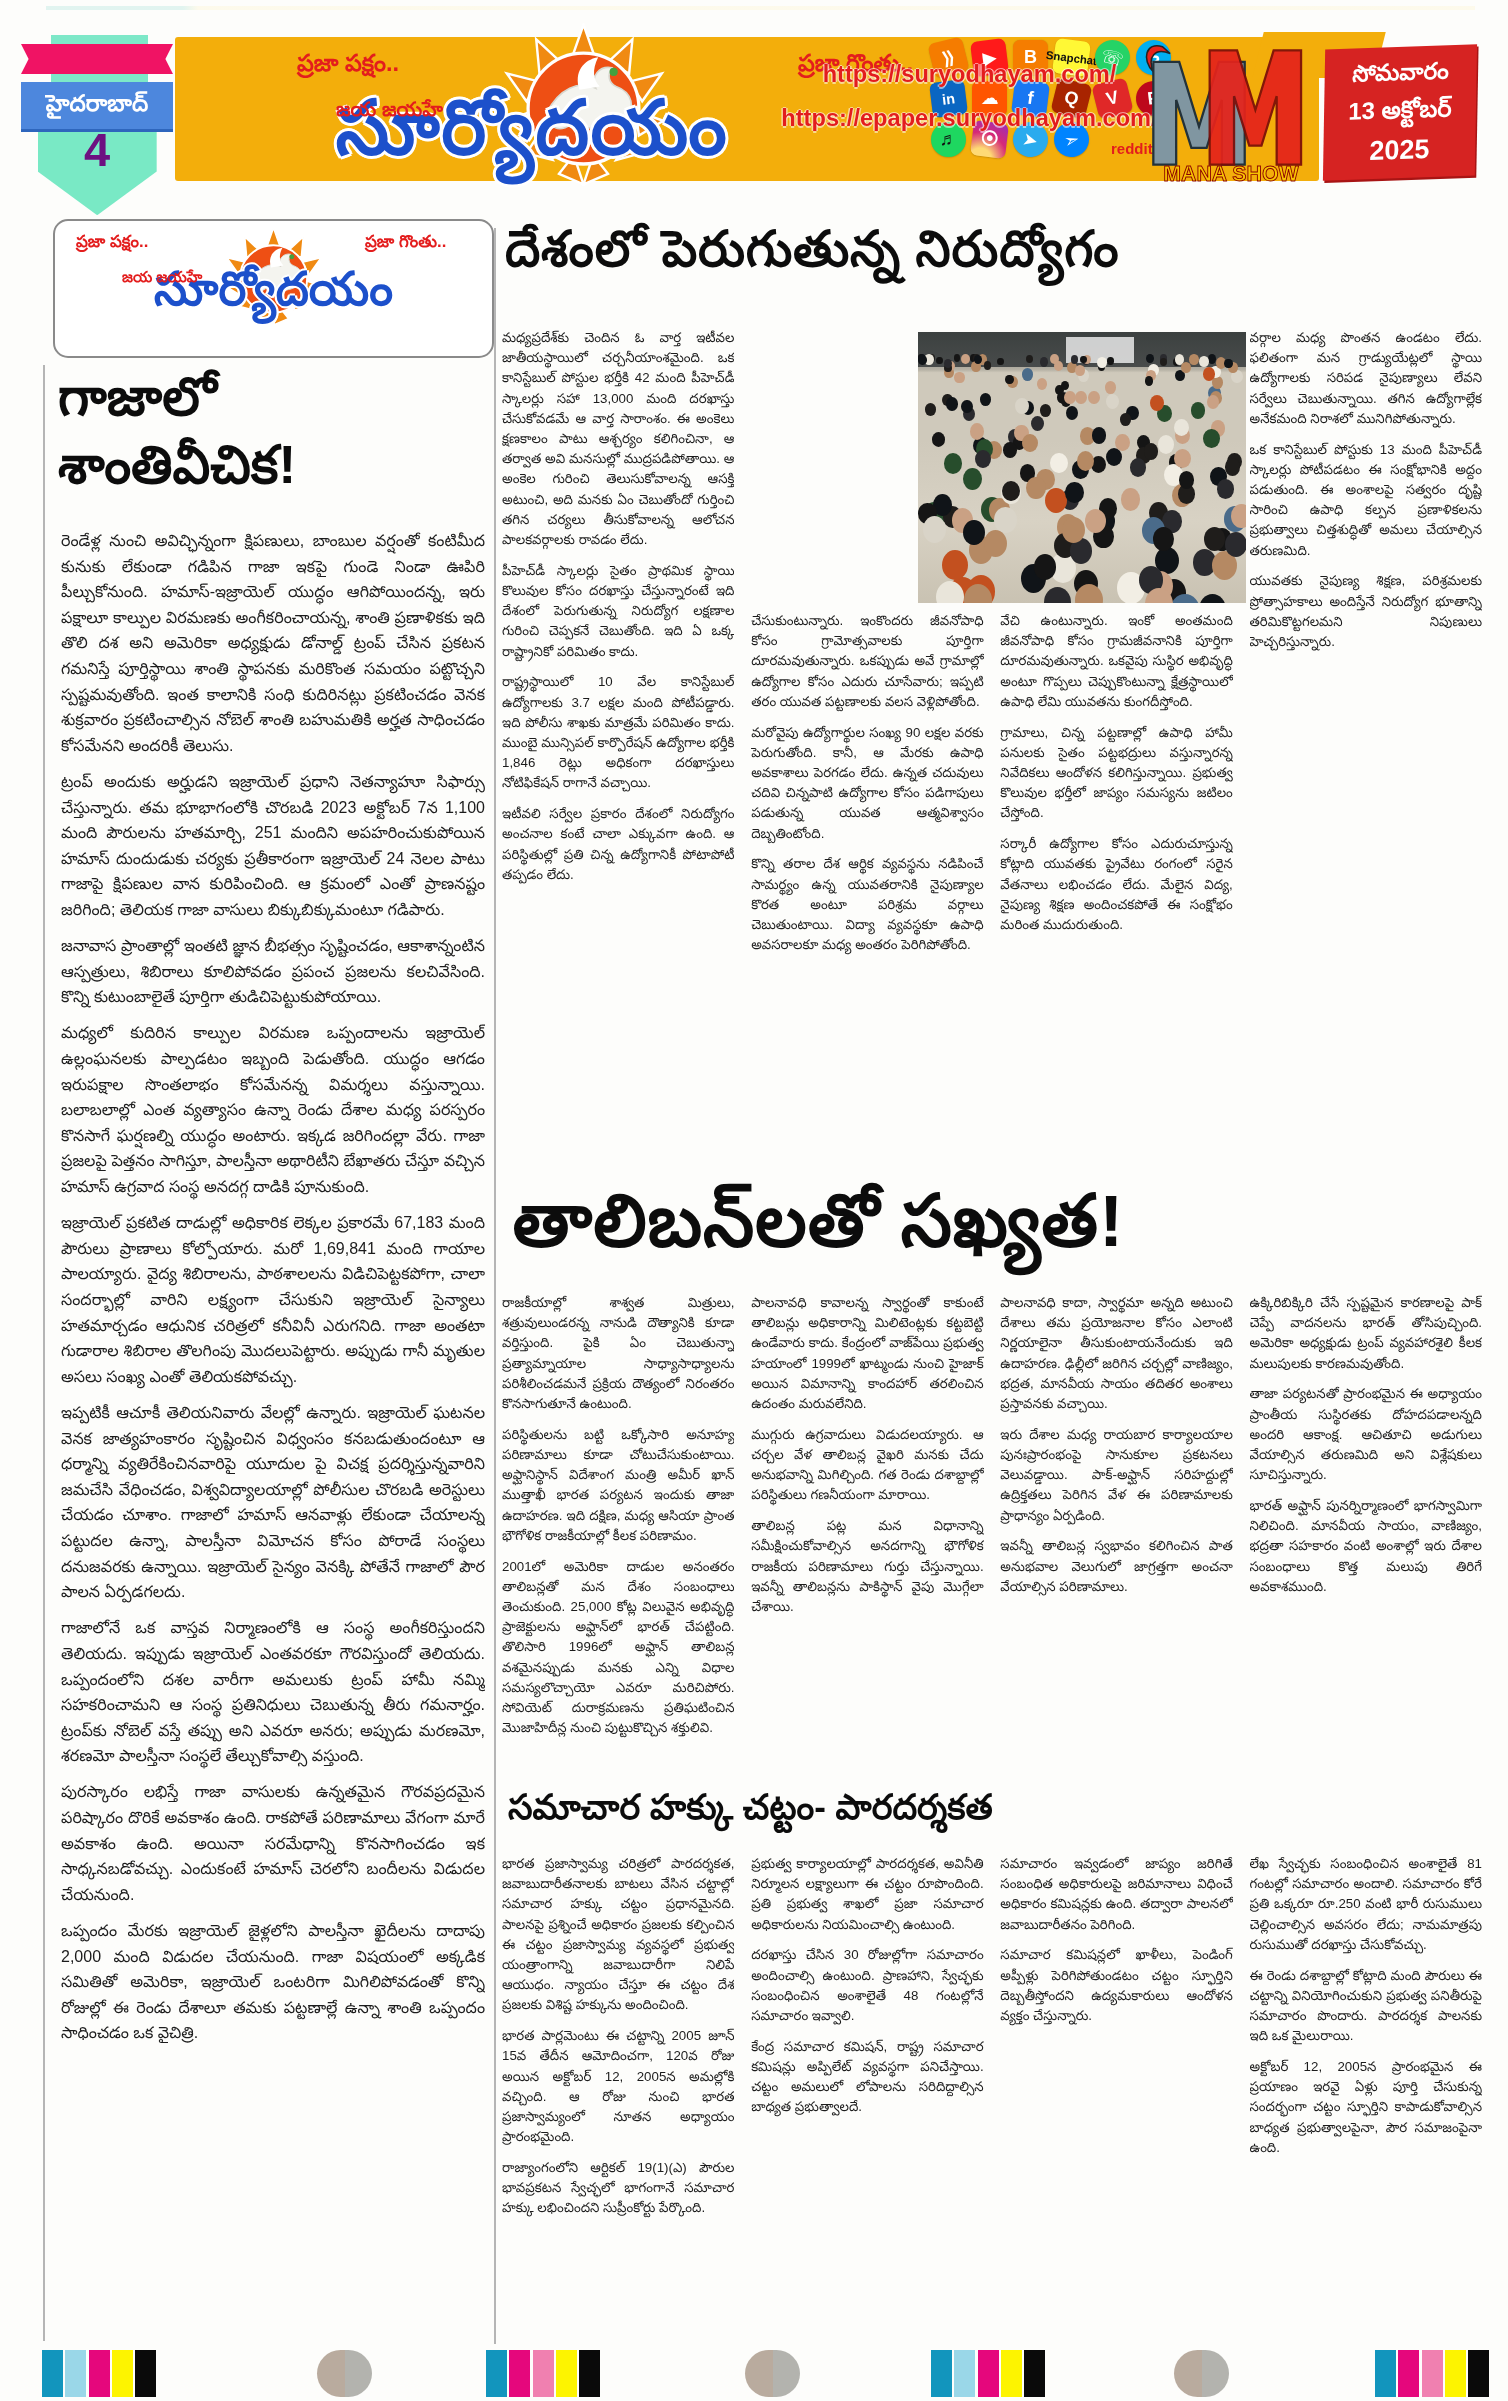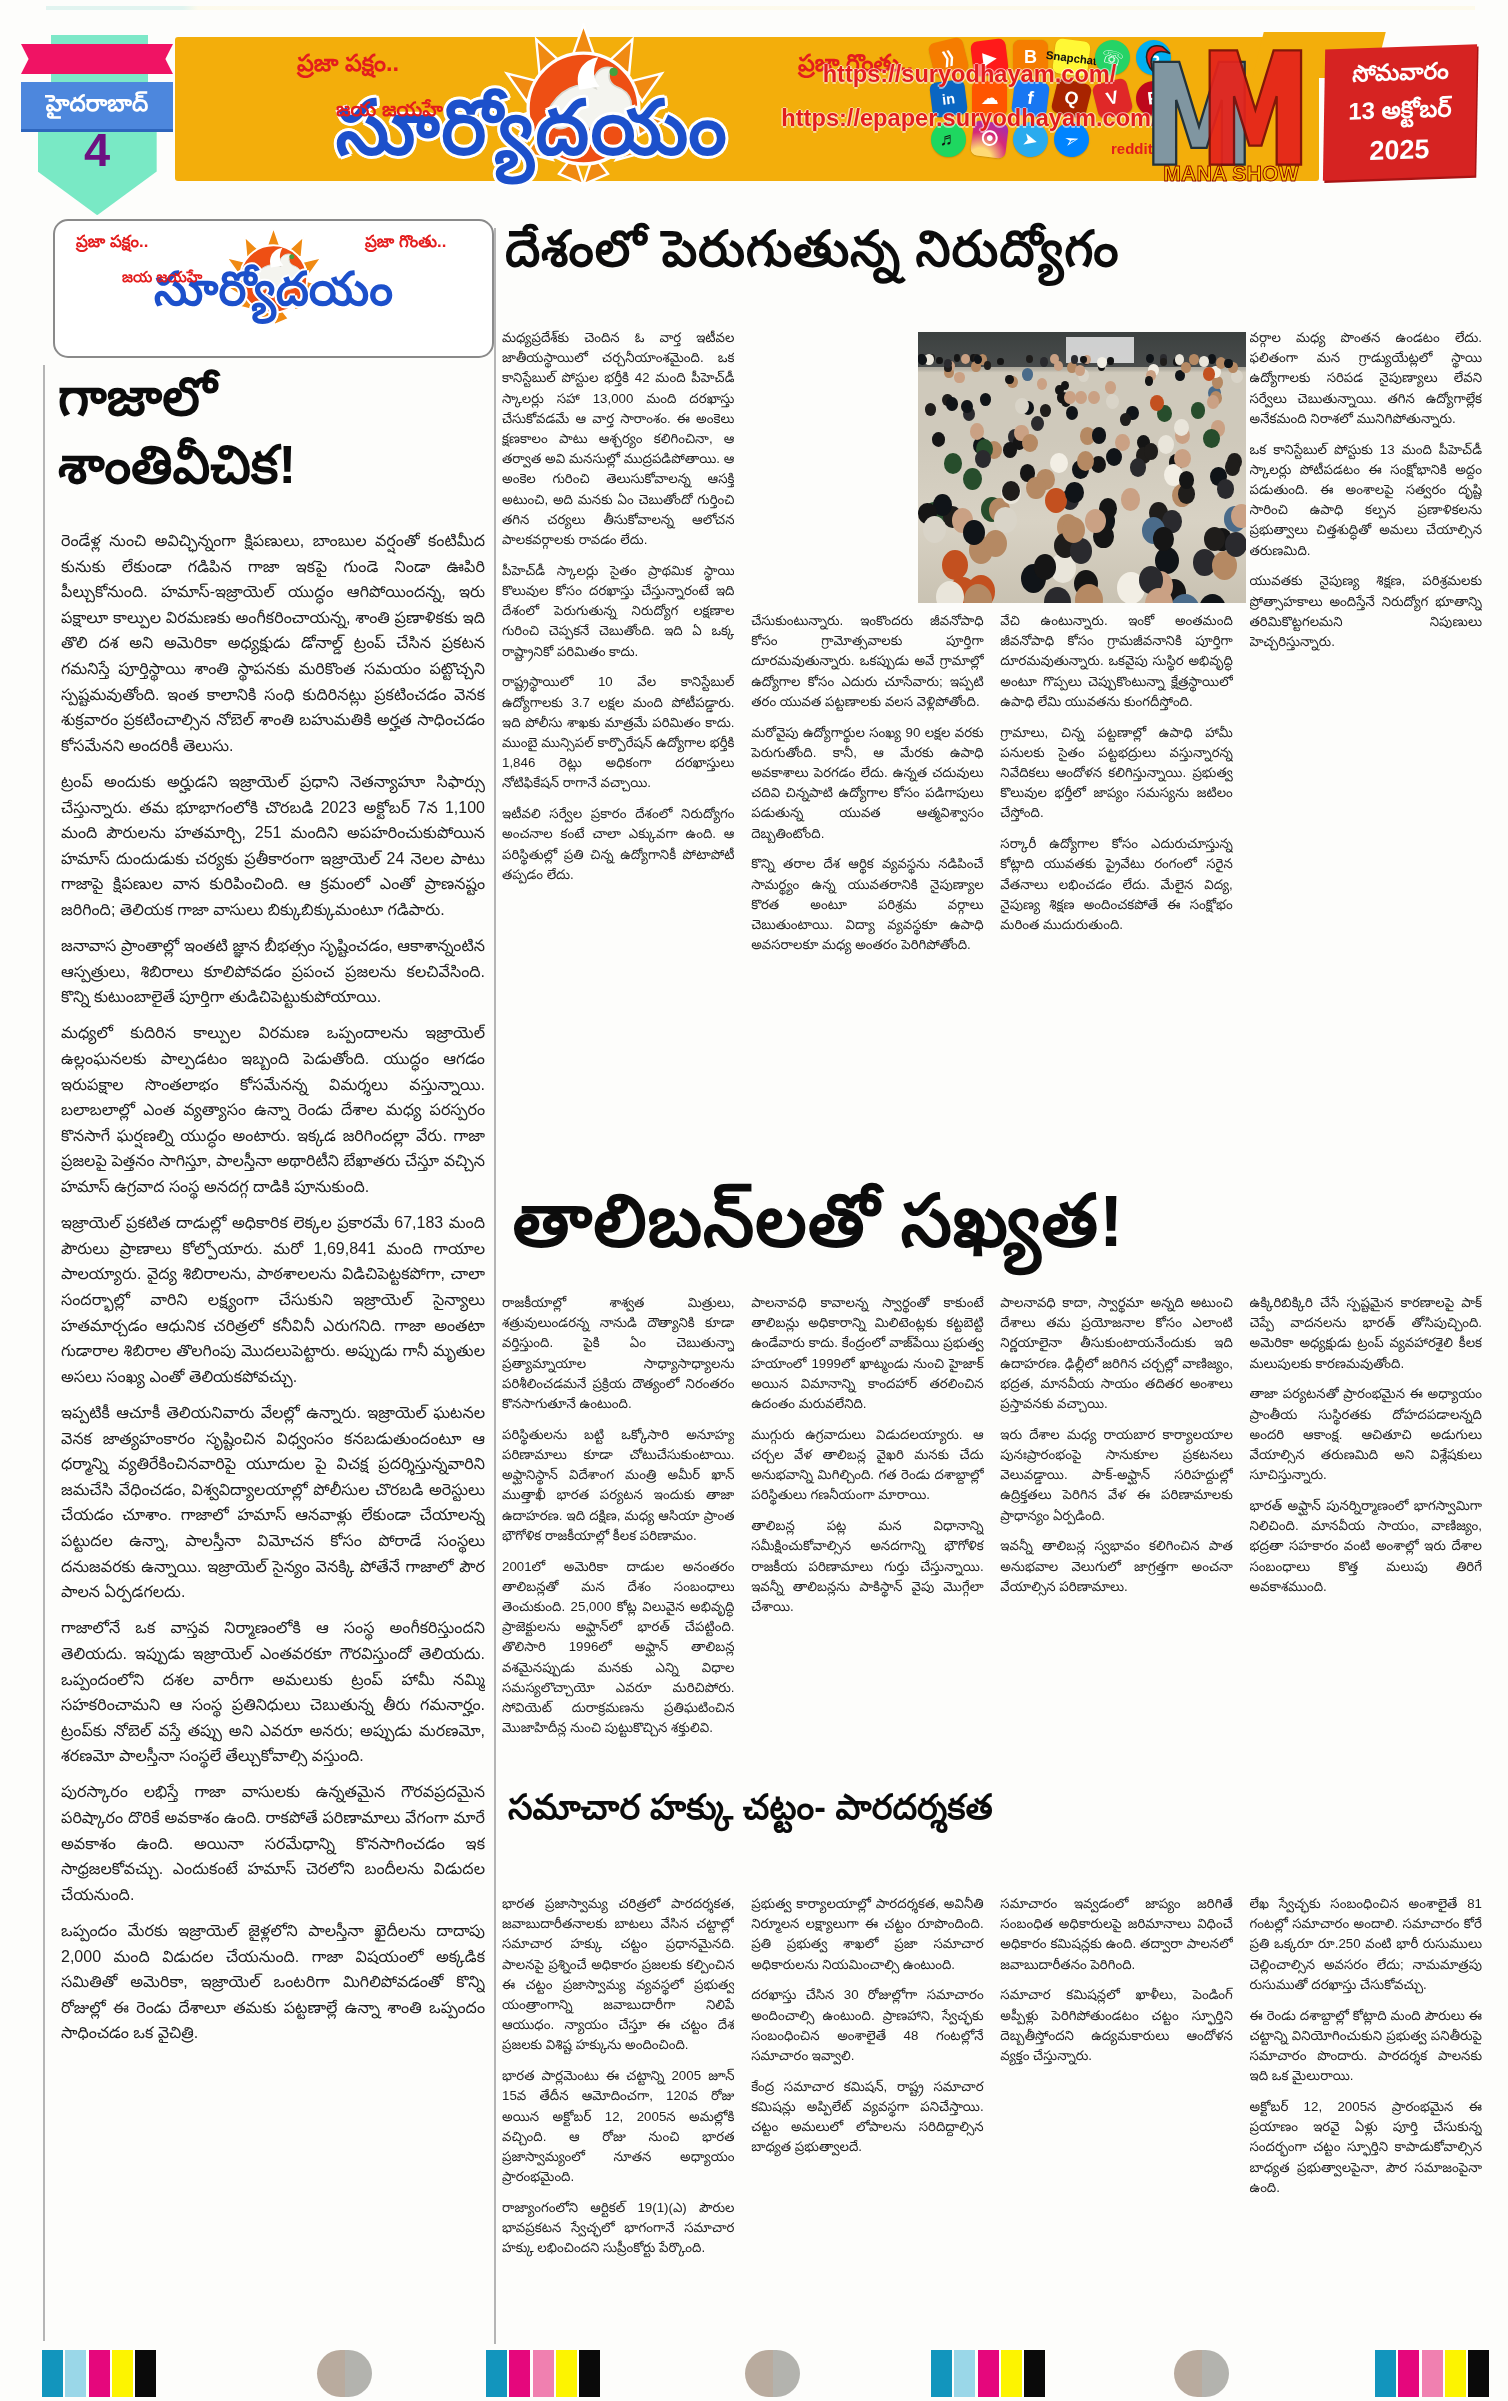--- a/index.html
+++ b/index.html
@@ -82,21 +82,21 @@
   .unemp-body{position:absolute;left:0;top:108px;width:980px;height:842px;display:flex;gap:16.7px;overflow:hidden;}
   .col{flex:1;font-size:13.3px;line-height:1.52;text-align:justify;overflow:hidden;}
   .photo{position:absolute;left:416px;top:112px;width:328px;height:271px;z-index:2;overflow:hidden;
      background:linear-gradient(#3c4140 0%,#58595433 14%,#d8d2c400 15%),linear-gradient(#46494a 0 13%,#cfc9bb 13% 40%,#d8d2c4 70%,#c9c2b2 100%);}
   .photo .sign{position:absolute;left:45%;top:2%;width:68px;height:26px;background:#e9e9e9;opacity:.85;}
   .photo .dot{position:absolute;border-radius:50%;}
   .spacer{height:283px;}
   .taliban-headline{position:absolute;left:10.6px;top:959px;width:836px;font-size:73px;letter-spacing:0.8px;}
   .taliban-body{position:absolute;left:0;top:1073px;width:980px;height:477px;display:flex;gap:16.7px;overflow:hidden;}
   .rti-headline{position:absolute;left:6px;top:1567px;width:486px;font-size:35px;}
-  .rti-body{position:absolute;left:0;top:1674px;width:980px;height:488px;display:flex;gap:16.7px;overflow:hidden;}
+  .rti-body{position:absolute;left:0;top:1634px;width:980px;height:488px;display:flex;gap:16.7px;overflow:hidden;}
 
   
   .reg-bottom{position:absolute;left:0;top:2350px;width:1508px;height:50px;}
   .reg-group{position:absolute;top:0;display:flex;gap:2.3px;}
   .reg-sw{width:21px;height:47px;}
   .reg-pill{position:absolute;top:0;width:55px;height:47px;border-radius:23.6px;
      background:linear-gradient(90deg,#b9ab9e 0 50%,#b3b3ae 50% 100%);}
 </style>
 </head>
 <body>
@@ -215,21 +215,21 @@
     <div>శాంతివీచిక!</div>
   </div>
   <div class="gaza-body">
       <p>రెండేళ్ల నుంచి అవిచ్ఛిన్నంగా క్షిపణులు, బాంబుల వర్షంతో కంటిమీద కునుకు లేకుండా గడిపిన గాజా ఇకపై గుండె నిండా ఊపిరి పీల్చుకోనుంది. హమాస్-ఇజ్రాయెల్ యుద్ధం ఆగిపోయిందన్న, ఇరు పక్షాలూ కాల్పుల విరమణకు అంగీకరించాయన్న, శాంతి ప్రణాళికకు ఇది తొలి దశ అని అమెరికా అధ్యక్షుడు డోనాల్డ్ ట్రంప్ చేసిన ప్రకటన గమనిస్తే పూర్తిస్థాయి శాంతి స్థాపనకు మరికొంత సమయం పట్టొచ్చని స్పష్టమవుతోంది. ఇంత కాలానికి సంధి కుదిరినట్లు ప్రకటించడం వెనక శుక్రవారం ప్రకటించాల్సిన నోబెల్ శాంతి బహుమతికి అర్హత సాధించడం కోసమేనని అందరికీ తెలుసు.</p>
       <p>ట్రంప్ అందుకు అర్హుడని ఇజ్రాయెల్ ప్రధాని నెతన్యాహూ సిఫార్సు చేస్తున్నారు. తమ భూభాగంలోకి చొరబడి 2023 అక్టోబర్ 7న 1,100 మంది పౌరులను హతమార్చి, 251 మందిని అపహరించుకుపోయిన హమాస్ దుందుడుకు చర్యకు ప్రతీకారంగా ఇజ్రాయెల్ 24 నెలల పాటు గాజాపై క్షిపణుల వాన కురిపించింది. ఆ క్రమంలో ఎంతో ప్రాణనష్టం జరిగింది; తెలియక గాజా వాసులు బిక్కుబిక్కుమంటూ గడిపారు.</p>
       <p>జనావాస ప్రాంతాల్లో ఇంతటి జ్ఞాన బీభత్సం సృష్టించడం, ఆకాశాన్నంటిన ఆస్పత్రులు, శిబిరాలు కూలిపోవడం ప్రపంచ ప్రజలను కలచివేసింది. కొన్ని కుటుంబాలైతే పూర్తిగా తుడిచిపెట్టుకుపోయాయి.</p>
       <p>మధ్యలో కుదిరిన కాల్పుల విరమణ ఒప్పందాలను ఇజ్రాయెల్ ఉల్లంఘనలకు పాల్పడటం ఇబ్బంది పెడుతోంది. యుద్ధం ఆగడం ఇరుపక్షాల సొంతలాభం కోసమేనన్న విమర్శలు వస్తున్నాయి. బలాబలాల్లో ఎంత వ్యత్యాసం ఉన్నా రెండు దేశాల మధ్య పరస్పరం కొనసాగే ఘర్షణల్ని యుద్ధం అంటారు. ఇక్కడ జరిగిందల్లా వేరు. గాజా ప్రజలపై పెత్తనం సాగిస్తూ, పాలస్తీనా అథారిటీని బేఖాతరు చేస్తూ వచ్చిన హమాస్ ఉగ్రవాద సంస్థ అనదగ్గ దాడికి పూనుకుంది.</p>
       <p>ఇజ్రాయెల్ ప్రకటిత దాడుల్లో అధికారిక లెక్కల ప్రకారమే 67,183 మంది పౌరులు ప్రాణాలు కోల్పోయారు. మరో 1,69,841 మంది గాయాల పాలయ్యారు. వైద్య శిబిరాలను, పాఠశాలలను విడిచిపెట్టకపోగా, చాలా సందర్భాల్లో వారిని లక్ష్యంగా చేసుకుని ఇజ్రాయెల్ సైన్యాలు హతమార్చడం ఆధునిక చరిత్రలో కనీవినీ ఎరుగనిది. గాజా అంతటా గుడారాల శిబిరాల తొలగింపు మొదలుపెట్టారు. అప్పుడు గానీ మృతుల అసలు సంఖ్య ఎంతో తెలియకపోవచ్చు.</p>
       <p>ఇప్పటికీ ఆచూకీ తెలియనివారు వేలల్లో ఉన్నారు. ఇజ్రాయెల్ ఘటనల వెనక జాత్యహంకారం సృష్టించిన విధ్వంసం కనబడుతుందంటూ ఆ ధర్మాన్ని వ్యతిరేకించినవారిపై యూదుల పై విచక్ష ప్రదర్శిస్తున్నవారిని జమచేసి వేధించడం, విశ్వవిద్యాలయాల్లో పోలీసుల చొరబడి అరెస్టులు చేయడం చూశాం. గాజాలో హమాస్ ఆనవాళ్లు లేకుండా చేయాలన్న పట్టుదల ఉన్నా, పాలస్తీనా విమోచన కోసం పోరాడే సంస్థలు దనుజవరకు ఉన్నాయి. ఇజ్రాయెల్ సైన్యం వెనక్కి పోతేనే గాజాలో పౌర పాలన ఏర్పడగలదు.</p>
       <p>గాజాలోనే ఒక వాస్తవ నిర్మాణంలోకి ఆ సంస్థ అంగీకరిస్తుందని తెలియదు. ఇప్పుడు ఇజ్రాయెల్ ఎంతవరకూ గౌరవిస్తుందో తెలియదు. ఒప్పందంలోని దశల వారీగా అమలుకు ట్రంప్ హామీ నమ్మి సహకరించామని ఆ సంస్థ ప్రతినిధులు చెబుతున్న తీరు గమనార్హం. ట్రంప్‌కు నోబెల్ వస్తే తప్పు అని ఎవరూ అనరు; అప్పుడు మరణమో, శరణమో పాలస్తీనా సంస్థలే తేల్చుకోవాల్సి వస్తుంది.</p>
-      <p>పురస్కారం లభిస్తే గాజా వాసులకు ఉన్నతమైన గౌరవప్రదమైన పరిష్కారం దొరికే అవకాశం ఉంది. రాకపోతే పరిణామాలు వేగంగా మారే అవకాశం ఉంది. అయినా సరమేధాన్ని కొనసాగించడం ఇక సాధ్రజలకోవచ్చు. ఎందుకంటే హమాస్ చెరలోని బందీలను విడుదల చేయనుంది.</p>
+      <p>పురస్కారం లభిస్తే గాజా వాసులకు ఉన్నతమైన గౌరవప్రదమైన పరిష్కారం దొరికే అవకాశం ఉంది. రాకపోతే పరిణామాలు వేగంగా మారే అవకాశం ఉంది. అయినా సరమేధాన్ని కొనసాగించడం ఇక సాధ్కనబడోవచ్చు. ఎందుకంటే హమాస్ చెరలోని బందీలను విడుదల చేయనుంది.</p>
       <p>ఒప్పందం మేరకు ఇజ్రాయెల్ జైళ్లలోని పాలస్తీనా ఖైదీలను దాదాపు 2,000 మంది విడుదల చేయనుంది. గాజా విషయంలో అక్కడిక సమితితో అమెరికా, ఇజ్రాయెల్ ఒంటరిగా మిగిలిపోవడంతో కొన్ని రోజుల్లో ఈ రెండు దేశాలూ తమకు పట్టణాల్లే ఉన్నా శాంతి ఒప్పందం సాధించడం ఒక వైచిత్రి.</p>
     </div>
 
   <div class="right-region">
 
     <div class="art-headline unemp-headline">దేశంలో పెరుగుతున్న నిరుద్యోగం</div>
 
     <div class="photo">
       <div class="sign"></div>
       <div style="position:absolute;inset:0;">

